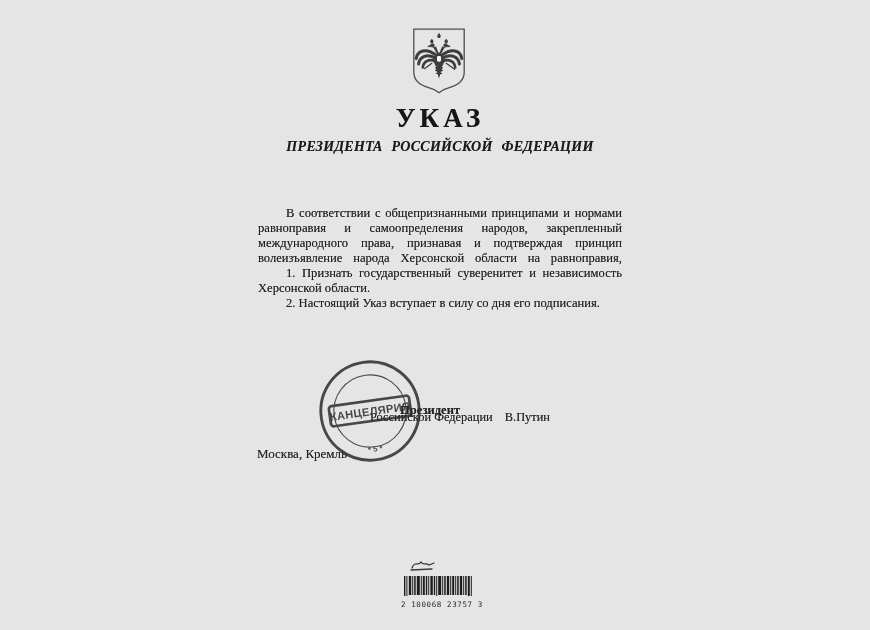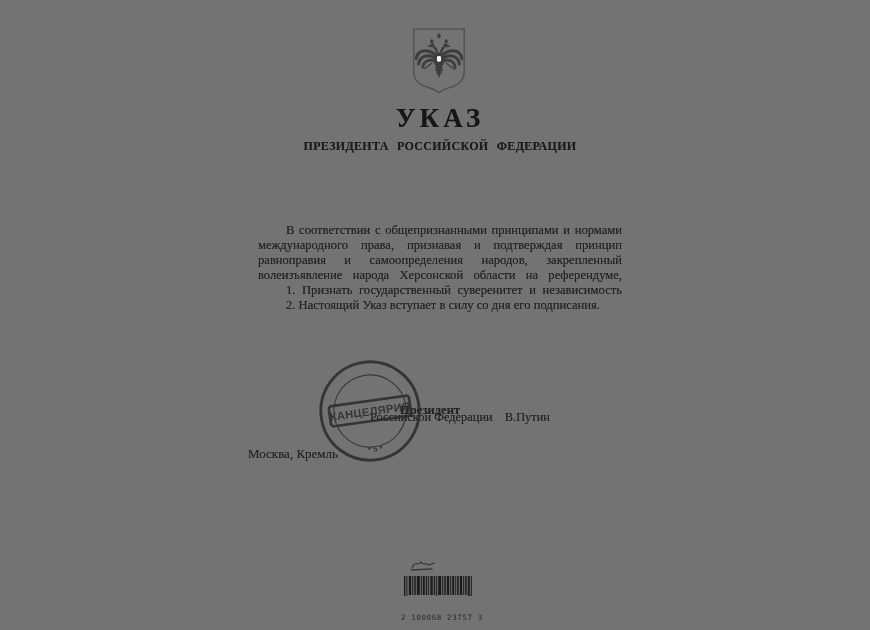--- a/index.html
+++ b/index.html
@@ -1,63 +1,64 @@
 <!DOCTYPE html>
 <html><head>
 <meta charset="utf-8">
 <style>
   html,body{margin:0;padding:0;background:#ffffff;}
   .canvas{
     position:relative;
     width:870px;height:630px;
-    background:#737373;
+    background:#e5e5e5;
     overflow:hidden;
     font-family:"Liberation Serif", serif;
     color:#1e1e1e;
   }
   .abs{position:absolute;}
   
   .doc-col{left:250px;width:380px;text-align:center;}
   .decree-title{
     top:103px;
     font-size:27px;font-weight:bold;letter-spacing:4px;
     color:#161616;
   }
   .decree-issuer{
     top:139px;
-    font-size:12px;font-weight:bold;word-spacing:5px;letter-spacing:0.3px;
+    font-size:14px;font-weight:bold;word-spacing:5px;letter-spacing:0.3px;
     color:#1b1b1b;
+    font-style:italic;
   }
   .decree-subject{
     top:176px;
     font-size:13.2px;font-weight:bold;word-spacing:2px;
     color:#1b1b1b;
   }
   
-  .body-block{left:258px;top:206px;width:364px;margin-top:17px;}
+  .body-block{left:258px;top:206px;width:364px;}
   .bline{
     font-size:12.6px;line-height:15px;height:15px;
     white-space:nowrap;color:#222;
   }
   .bline.just{white-space:normal;text-align:justify;text-align-last:justify;}
   .bline.indent{padding-left:28px;}
   .bline.just.indent{width:336px;}
   
   .sig-line1{left:400px;top:403px;font-size:12.6px;color:#242424;font-weight:bold;}
   .sig-line2{left:370px;top:410px;width:180px;display:flex;justify-content:space-between;font-size:12.4px;color:#242424;}
   
-  .footer-block{left:248px;top:445px;font-size:13px;line-height:18.5px;color:#242424;}
+  .footer-block{left:257px;top:445px;font-size:13px;line-height:18.5px;color:#242424;}
   
   .stamp{left:317px;top:358px;width:106px;height:106px;transform:rotate(-8deg);opacity:0.84;}
   
   .barcode-wrap{left:401px;top:558px;width:78px;}
   .scribble{margin-left:8px;height:14px;}
   .barcode-bars{display:block;margin-left:3px;}
   .barcode-digits{
-    margin-top:17px;text-align:center;
+    margin-top:4px;text-align:center;
     font-family:"DejaVu Sans Mono", monospace;
     font-size:7.5px;letter-spacing:0.6px;color:#2a2a2a;white-space:nowrap;
   }
   .soft{text-shadow:0 0 0.4px rgba(30,30,30,0.55);}
 </style>
 </head>
 <body>
 
 <div class="canvas">
 
@@ -90,24 +91,25 @@
       </g>
       <rect x="46.6" y="50" width="6.8" height="9.5" rx="2.4" fill="#f4f4f4"></rect>
     </svg>
   </div>
 
   <div class="abs doc-col decree-title soft">УКАЗ</div>
   <div class="abs doc-col decree-issuer soft">ПРЕЗИДЕНТА РОССИЙСКОЙ ФЕДЕРАЦИИ</div>
 
   <div class="abs body-block">
     <div class="bline just indent soft">В соответствии с общепризнанными принципами и нормами</div>
+    <div class="bline just soft">равноправия и самоопределения народов, закрепленный</div>
     <div class="bline just soft">международного права, признавая и подтверждая принцип</div>
-    <div class="bline just soft">равноправия и самоопределения народов, закрепленный</div>
-    <div class="bline just soft">волеизъявление народа Херсонской области на референдуме,</div>
+    <div class="bline just soft">волеизъявление народа Херсонской области на равноправия,</div>
     <div class="bline just indent soft">1. Признать государственный суверенитет и независимость</div>
+    <div class="bline soft">Херсонской области.</div>
     <div class="bline indent soft">2. Настоящий Указ вступает в силу со дня его подписания.</div>
   </div>
 
   <div class="abs sig-line1 soft">Президент</div>
   <div class="abs sig-line2">
     <span class="soft">Российской Федерации</span>
     <span class="soft">В.Путин</span>
   </div>
 
   <div class="abs footer-block">

